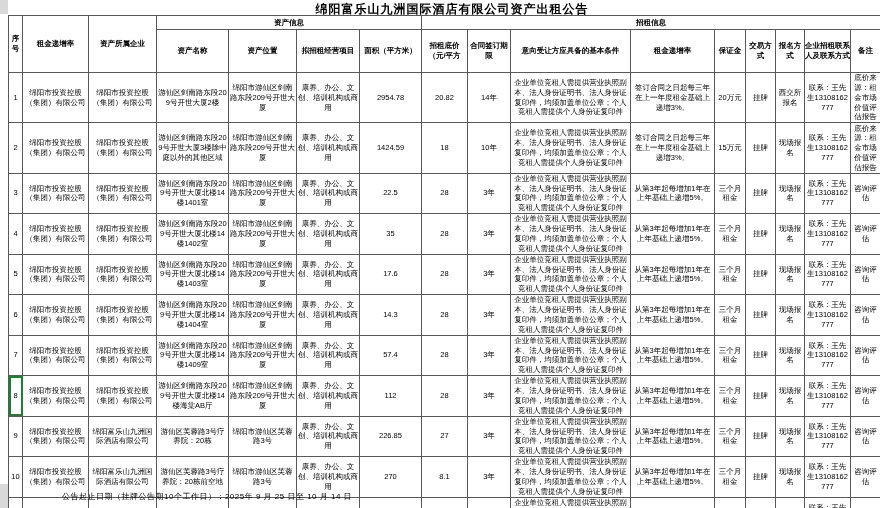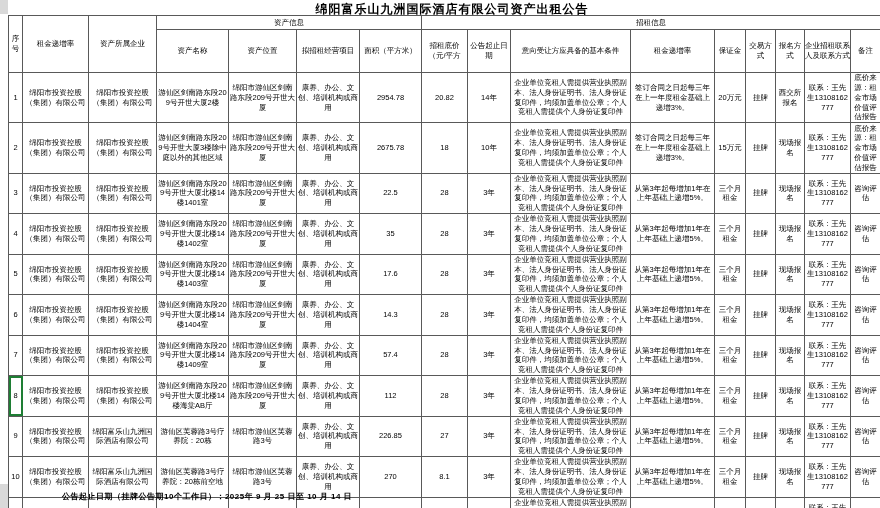--- a/index.html
+++ b/index.html
@@ -18,30 +18,30 @@
   table{
     position:absolute;top:15px;left:8px;width:872px;
     border-collapse:collapse;table-layout:fixed;
   }
   th,td{
     border:1px solid #595959;
     font-size:7.5px;line-height:1.3;
     text-align:center;vertical-align:middle;
     padding:0 1px;overflow:hidden;word-break:break-all;
   }
-  thead th{font-weight:normal;padding:0;}
+  thead th{font-weight:bold;padding:0;}
   tr.hrow1 th{height:13px;}
   tr.hrow2 th{height:42px;}
   tbody tr{height:38px;}
   tbody td{font-weight:normal;}
   td.c-conditions{padding:0 3px;margin-top:20px;}
   td.c-rent_increase{padding:10px 2px;}
   td.active{outline:2px solid #1e7e34;outline-offset:-2px;}
   .footer{
-    position:absolute;top:491px;left:62px;font-size:8px;font-weight:bold;
+    position:absolute;top:491px;left:62px;font-size:8px;font-weight:normal;
     letter-spacing:0.5px;
   }
 </style>
 </head>
 <body>
 
 <div class="gutter top"></div>
 <div class="gutter bottom"></div>
 
 <div class="title">绵阳富乐山九洲国际酒店有限公司资产出租公告</div>
@@ -72,21 +72,21 @@
       <th rowspan="2">资产所属企业</th>
       <th colspan="4">资产信息</th>
       <th colspan="9">招租信息</th>
     </tr>
     <tr class="hrow2">
       <th>资产名称</th>
       <th>资产位置</th>
       <th>拟招租经营项目</th>
       <th>面积（平方米）</th>
       <th>招租底价（元/平方</th>
-      <th>公告起止日期</th>
+      <th>合同签订期限</th>
       <th>意向受让方应具备的基本条件</th>
       <th>租金递增率</th>
       <th>保证金</th>
       <th>交易方式</th>
       <th>报名方式</th>
       <th>企业招租联系人及联系方式</th>
       <th>备注</th>
     </tr>
   </thead>
   <tbody>
@@ -108,21 +108,21 @@
         <td class="c-contact">联系：王先生13108162777</td>
         <td class="c-remarks">底价来源：租金市场价值评估报告</td>
       </tr>
       <tr>
         <td class="c-seq">2</td>
         <td class="c-group_company">绵阳市投资控股（集团）有限公司</td>
         <td class="c-owner_company">绵阳市投资控股（集团）有限公司</td>
         <td class="c-asset_name">游仙区剑南路东段209号开世大厦3楼除中庭以外的其他区域</td>
         <td class="c-asset_location">绵阳市游仙区剑南路东段209号开世大厦</td>
         <td class="c-planned_use">康养、办公、文创、培训机构或商用</td>
-        <td class="c-area">2675.78</td>
+        <td class="c-area">1424.59</td>
         <td class="c-base_price">18</td>
         <td class="c-contract_term">10年</td>
         <td class="c-conditions">企业单位竞租人需提供营业执照副本、法人身份证明书、法人身份证复印件，均须加盖单位公章；个人竞租人需提供个人身份证复印件</td>
         <td class="c-rent_increase">签订合同之日起每三年在上一年度租金基础上递增3%。</td>
         <td class="c-deposit">15万元</td>
         <td class="c-trade_method">挂牌</td>
         <td class="c-signup_method">现场报名</td>
         <td class="c-contact">联系：王先生13108162777</td>
         <td class="c-remarks">底价来源：租金市场价值评估报告</td>
       </tr>

